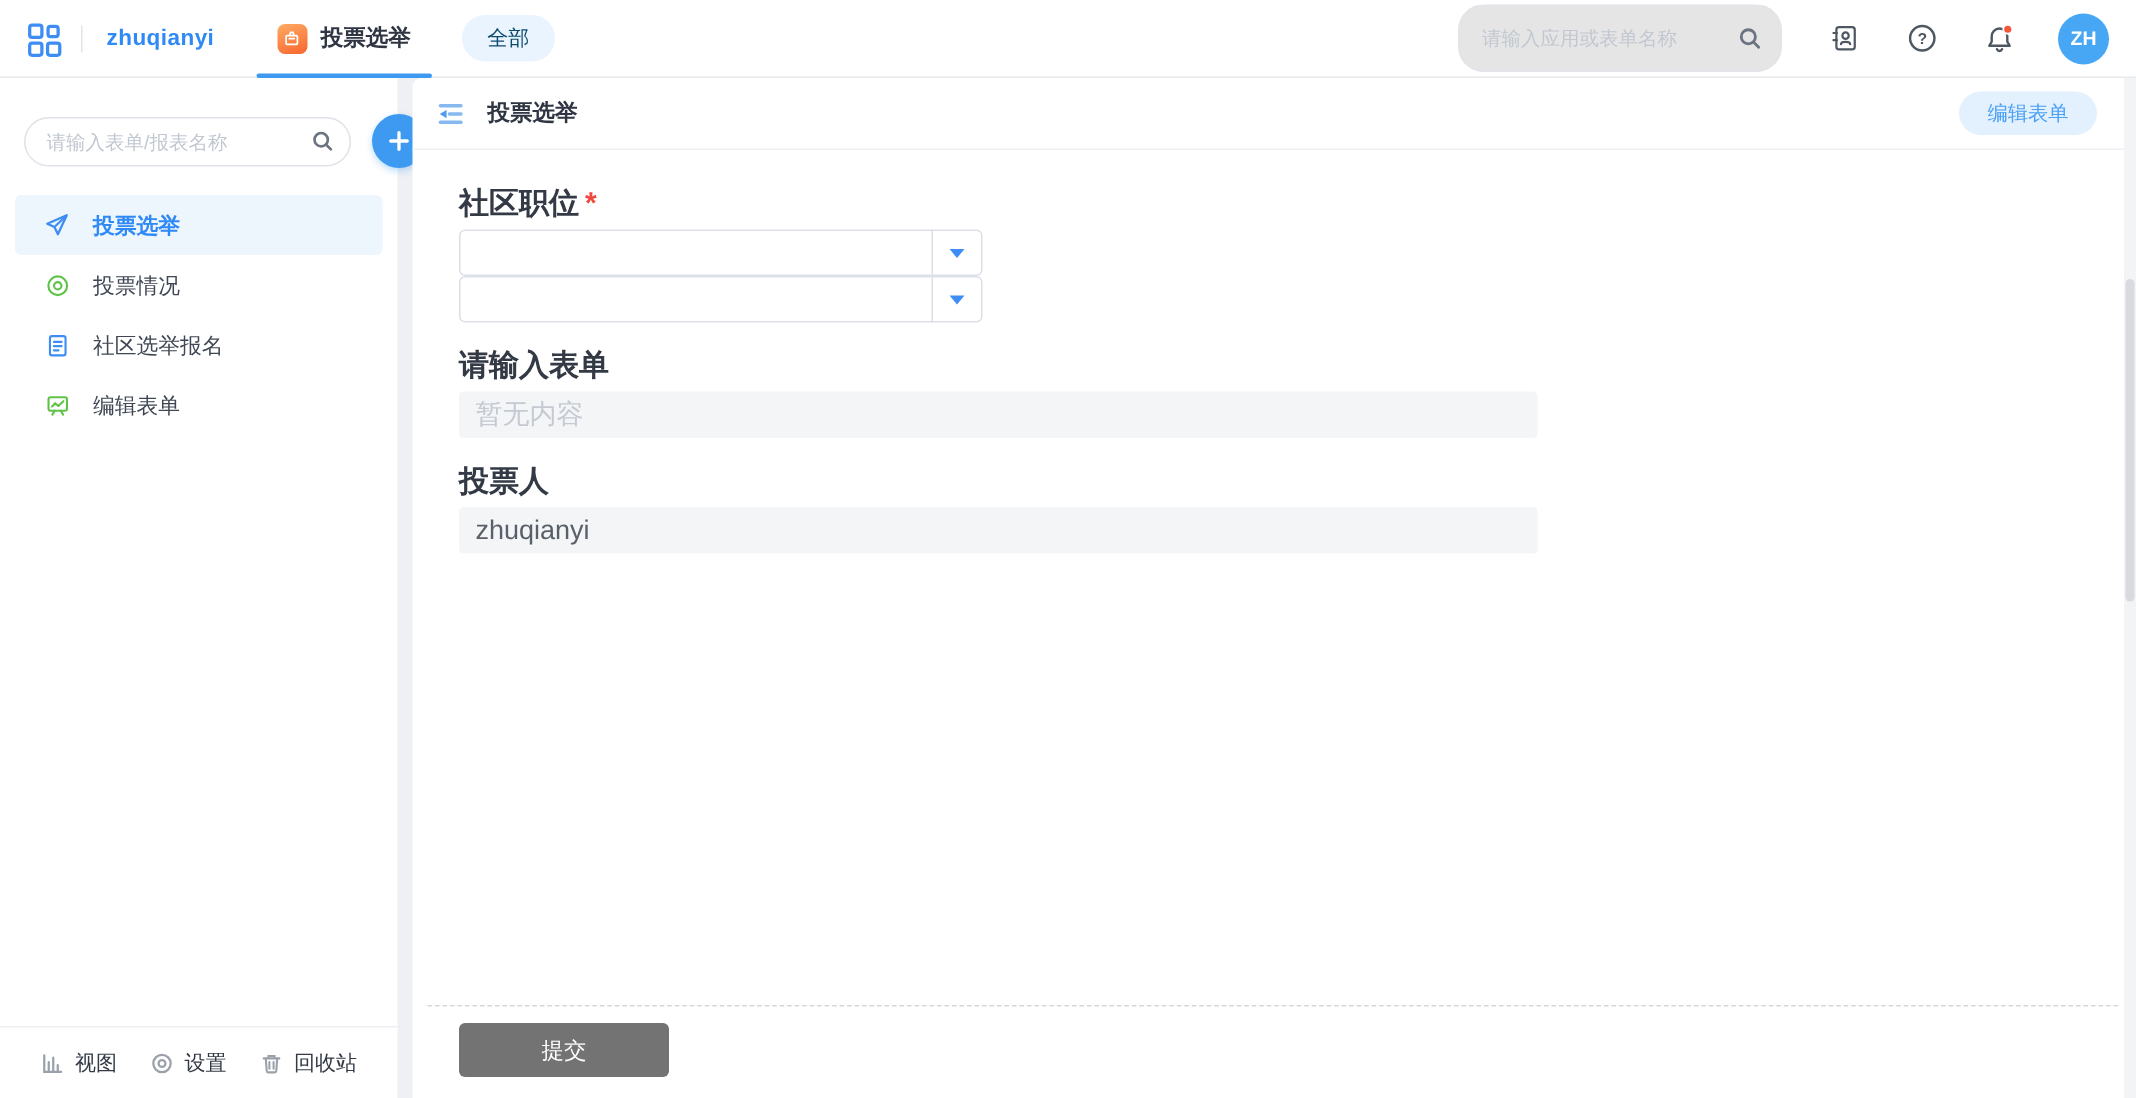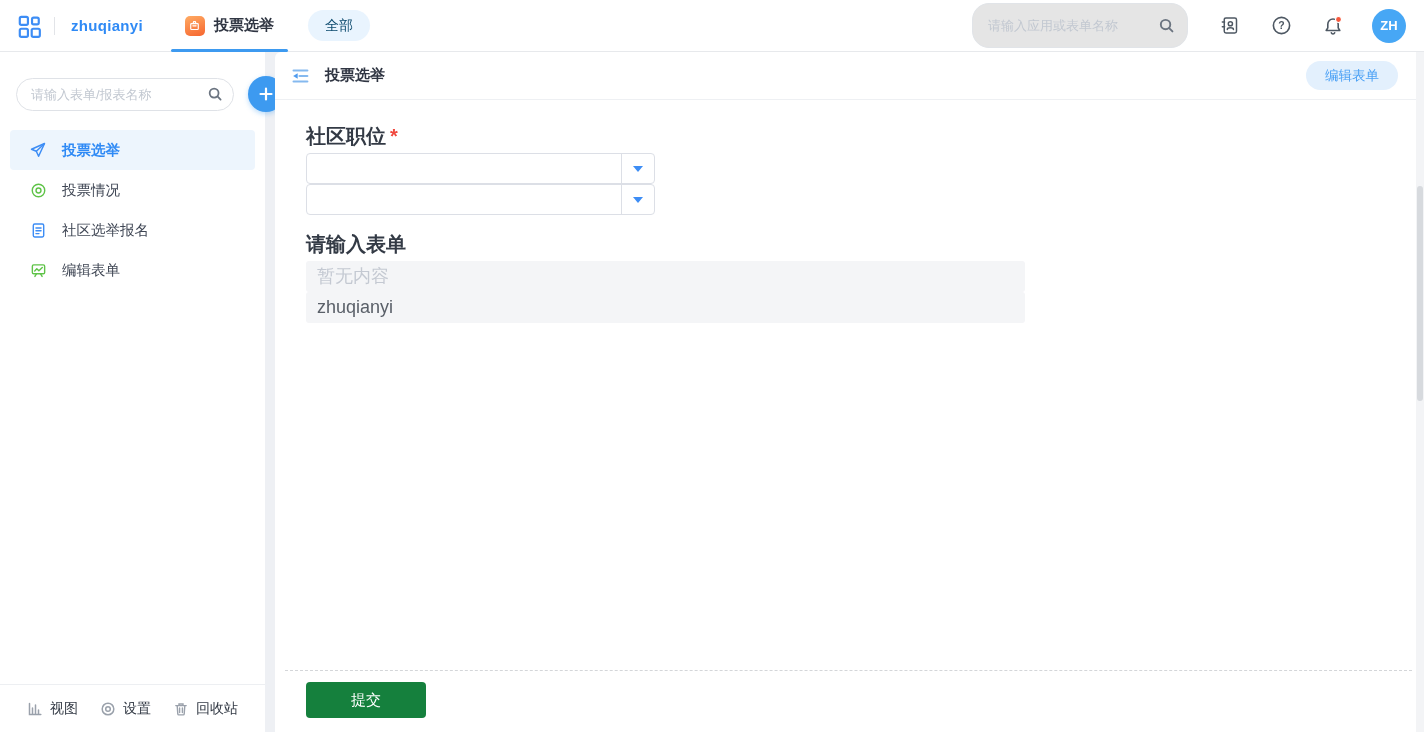--- a/index.html
+++ b/index.html
@@ -60,21 +60,21 @@
   .req { color:#f0483e; margin-left:4px; font-weight:700; }
   .select { width:349px; height:31px; border:1px solid #dcdfe6; border-radius:4px; background:#fff; display:flex; cursor:pointer; }
   .select-value { flex:1; }
   .select-caret { width:33px; border-left:1px solid #dcdfe6; display:flex; align-items:center; justify-content:center; }
   .caret-down { width:0; height:0; border-left:5.5px solid transparent; border-right:5.5px solid transparent;
                 border-top:6.5px solid #3d8df5; }
   .ro-input { width:719px; height:31px; background:#f4f5f7; border:none; border-radius:3px; padding:0 11px;
               font-size:18px; color:#5a6069; outline:none; display:block; font-family:inherit; }
   .ro-input::placeholder { color:#c4c9d2; }
   .submit-bar { position:absolute; left:10px; right:12px; bottom:0; height:62px; border-top:1px dashed #d4d6d9; }
-  .submit-btn { margin:11px 0 0 21px; width:120px; height:36px; background:#15803d; color:#fff; font-size:15px;
+  .submit-btn { margin:11px 0 0 21px; width:140px; height:36px; background:#737373; color:#fff; font-size:15px;
                 border:none; border-radius:4px; cursor:pointer; font-family:Liberation Mono, monospace; }
   .scrollbar-track { position:absolute; right:0; top:0; bottom:0; width:8px; background:#f3f4f6; border-top-right-radius:0; }
   .scrollbar-thumb { position:absolute; right:1px; top:134px; width:6px; height:215px; background:#d7dade; border-radius:3px; }
 </style>
 </head>
 <body>
 
 <div class="topbar">
   <div class="apps-btn">
     <svg width="26" height="26" viewBox="0 0 24 24" fill="none" stroke="#3d8df5" stroke-width="2">
@@ -257,20 +257,23 @@
       <div class="select-caret">
         <span class="caret-down"></span>
       </div>
     </div>
 
     <div class="field-label">
       <span>请输入表单</span>
     </div>
     <input class="ro-input" readonly="" placeholder="暂无内容" style="">
 
+    <div class="field-label">
+      <span>投票人</span>
+    </div>
     <input class="ro-input" readonly="" value="zhuqianyi" style="">
   </div>
 
   <div class="submit-bar">
     <button class="submit-btn">提交</button>
   </div>
 
   <div class="scrollbar-track">
     <div class="scrollbar-thumb"></div>
   </div>

